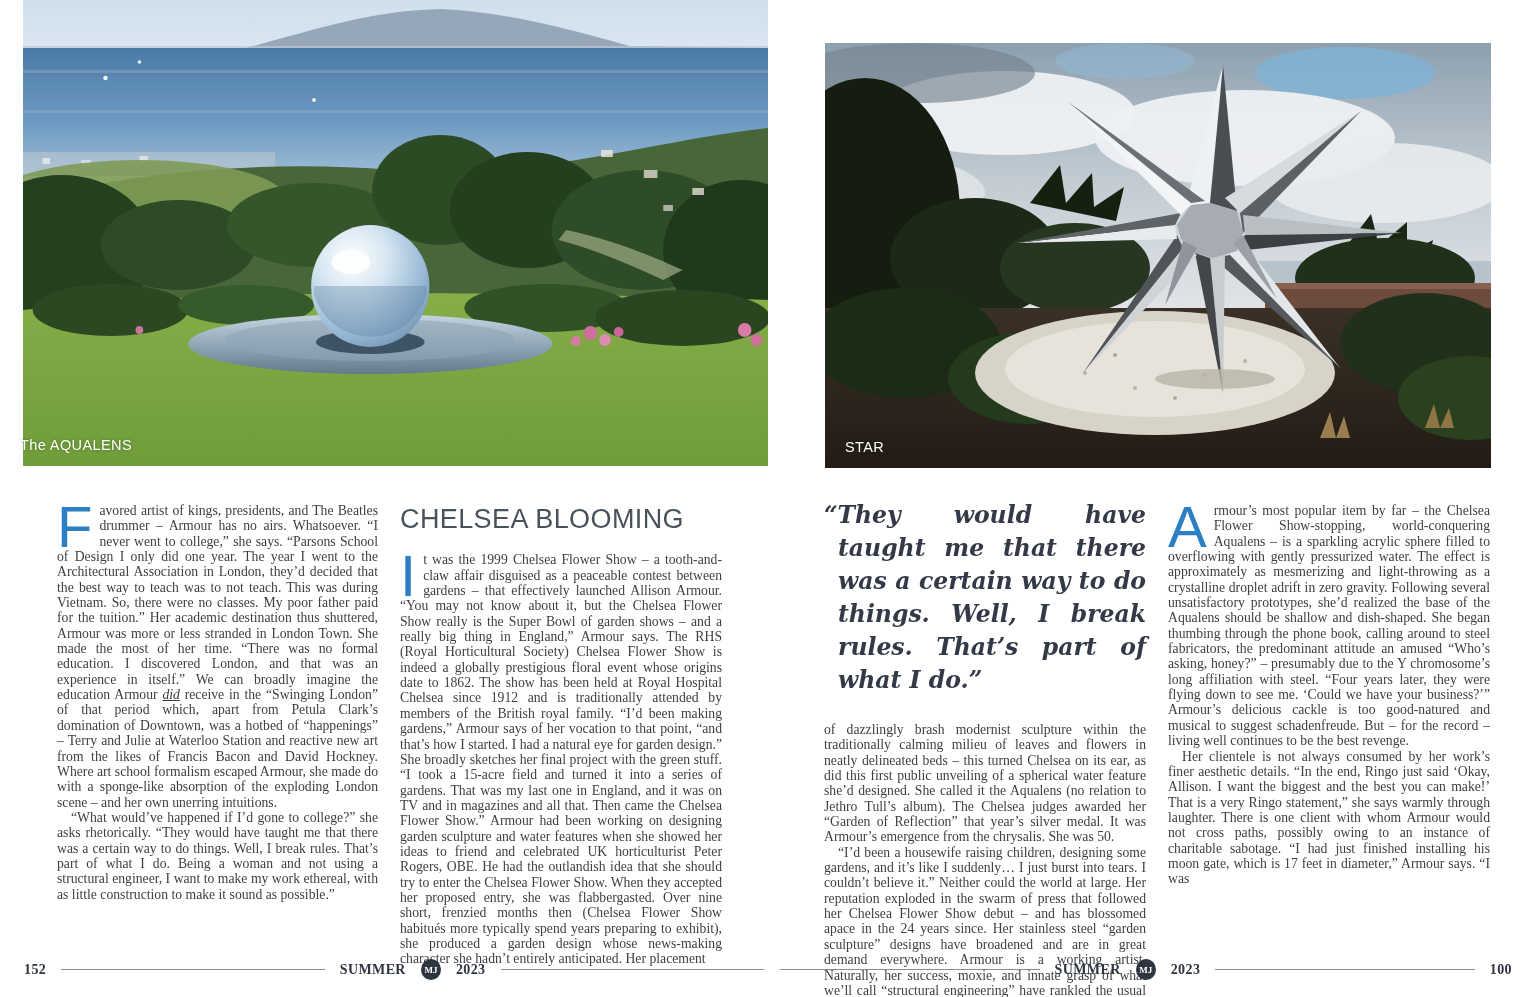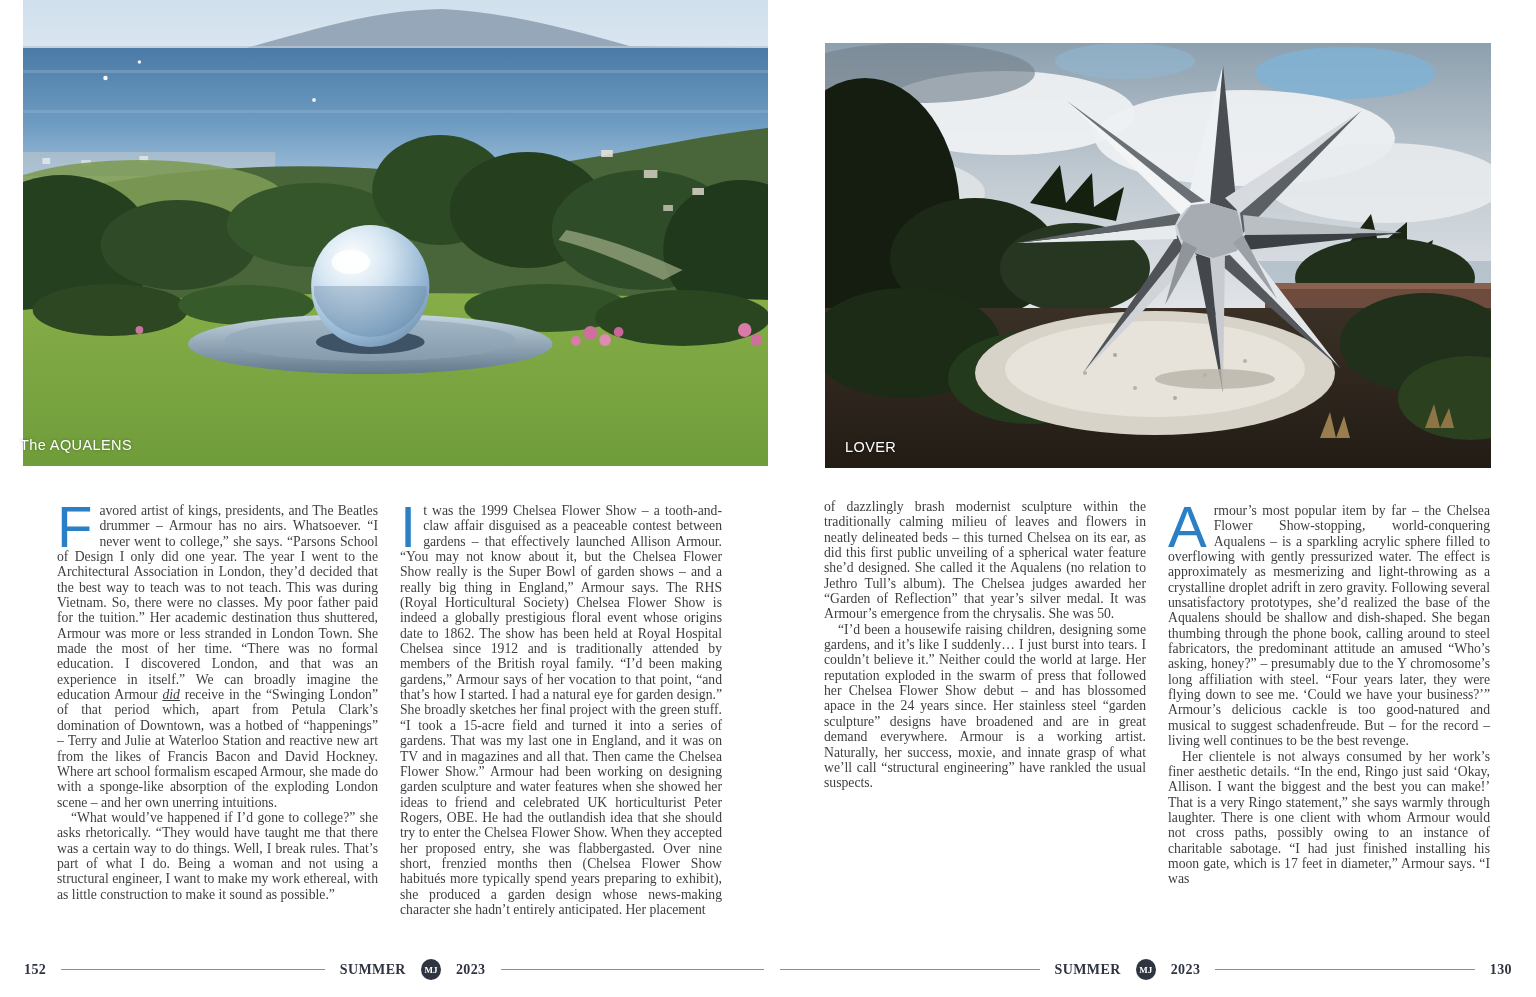--- a/index.html
+++ b/index.html
@@ -225,33 +225,35 @@
         <polygon points="192,200 352,196 350,182" fill="#e8ebee"></polygon>
         <polygon points="192,200 350,182 356,170" fill="#5e6368"></polygon>
         <polygon points="242,58 356,172 366,160" fill="#f2f4f6"></polygon>
         <polygon points="242,58 366,160 380,158" fill="#6a7076"></polygon>
         <polygon points="385,160 412,168 418,190 412,208 388,215 370,210 356,196 352,182 366,162" fill="#a6acb2"></polygon>
         <polygon points="340,262 372,205 358,198" fill="#8f959b"></polygon>
         <polygon points="452,256 408,200 418,192" fill="#9aa0a6"></polygon>
       </g>
       <ellipse cx="390" cy="336" rx="60" ry="10" fill="#b9b3a7" opacity="0.8"></ellipse>
     </svg>
-    <figcaption class="photo-caption">LOVER</figcaption>
+    <figcaption class="photo-caption">STAR</figcaption>
   </figure>
 
   <section class="col col1">
     <p class="body"><span class="dropcap">F</span><span>avored artist of kings, presidents, and The Beatles drummer – Armour has no airs. Whatsoever. “I never went to college,” she says. “Parsons School of Design I only did one year. The year I went to the Architectural Association in London, they’d decided that the best way to teach was to not teach. This was during Vietnam. So, there were no classes. My poor father paid for the tuition.” Her academic destination thus shuttered, Armour was more or less stranded in London Town. She made the most of her time. “There was no formal education. I discovered London, and that was an experience in itself.” We can broadly imagine the education Armour </span><em class="ital">did</em><span> receive in the “Swinging London” of that period which, apart from Petula Clark’s domination of Downtown, was a hotbed of “happenings” – Terry and Julie at Waterloo Station and reactive new art from the likes of Francis Bacon and David Hockney. Where art school formalism escaped Armour, she made do with a sponge-like absorption of the exploding London scene – and her own unerring intuitions.</span></p>
     <p class="body indent">“What would’ve happened if I’d gone to college?” she asks rhetorically. “They would have taught me that there was a certain way to do things. Well, I break rules. That’s part of what I do. Being a woman and not using a structural engineer, I want to make my work ethereal, with as little construction to make it sound as possible.”</p>
   </section>
 
   <section class="col col2">
+    <h2 class="heading">CHELSEA BLOOMING</h2>
     <p class="body"><span class="dropcap">I</span><span>t was the 1999 Chelsea Flower Show – a tooth-and-claw affair disguised as a peaceable contest between gardens – that effectively launched Allison Armour. “You may not know about it, but the Chelsea Flower Show really is the Super Bowl of garden shows – and a really big thing in England,” Armour says. The RHS (Royal Horticultural Society) Chelsea Flower Show is indeed a globally prestigious floral event whose origins date to 1862. The show has been held at Royal Hospital Chelsea since 1912 and is traditionally attended by members of the British royal family. “I’d been making gardens,” Armour says of her vocation to that point, “and that’s how I started. I had a natural eye for garden design.” She broadly sketches her final project with the green stuff. “I took a 15-acre field and turned it into a series of gardens. That was my last one in England, and it was on TV and in magazines and all that. Then came the Chelsea Flower Show.” Armour had been working on designing garden sculpture and water features when she showed her ideas to friend and celebrated UK horticulturist Peter Rogers, OBE. He had the outlandish idea that she should try to enter the Chelsea Flower Show. When they accepted her proposed entry, she was flabbergasted. Over nine short, frenzied months then (Chelsea Flower Show habitués more typically spend years preparing to exhibit), she produced a garden design whose news-making character she hadn’t entirely anticipated. Her placement</span></p>
   </section>
 
   <section class="col col3">
+    <blockquote class="pullquote">“They would have taught me that there was a certain way to do things. Well, I break rules. That’s part of what I do.”</blockquote>
     <p class="body">of dazzlingly brash modernist sculpture within the traditionally calming milieu of leaves and flowers in neatly delineated beds – this turned Chelsea on its ear, as did this first public unveiling of a spherical water feature she’d designed. She called it the Aqualens (no relation to Jethro Tull’s album). The Chelsea judges awarded her “Garden of Reflection” that year’s silver medal. It was Armour’s emergence from the chrysalis. She was 50.</p>
     <p class="body indent">“I’d been a housewife raising children, designing some gardens, and it’s like I suddenly… I just burst into tears. I couldn’t believe it.” Neither could the world at large. Her reputation exploded in the swarm of press that followed her Chelsea Flower Show debut – and has blossomed apace in the 24 years since. Her stainless steel “garden sculpture” designs have broadened and are in great demand everywhere. Armour is a working artist. Naturally, her success, moxie, and innate grasp of what we’ll call “structural engineering” have rankled the usual suspects.</p>
   </section>
 
   <section class="col col4">
     <p class="body"><span class="dropcap">A</span><span>rmour’s most popular item by far – the Chelsea Flower Show-stopping, world-conquering Aqualens – is a sparkling acrylic sphere filled to overflowing with gently pressurized water. The effect is approximately as mesmerizing and light-throwing as a crystalline droplet adrift in zero gravity. Following several unsatisfactory prototypes, she’d realized the base of the Aqualens should be shallow and dish-shaped. She began thumbing through the phone book, calling around to steel fabricators, the predominant attitude an amused “Who’s asking, honey?” – presumably due to the Y chromosome’s long affiliation with steel. “Four years later, they were flying down to see me. ‘Could we have your business?’” Armour’s delicious cackle is too good-natured and musical to suggest schadenfreude. But – for the record – living well continues to be the best revenge.</span></p>
     <p class="body indent">Her clientele is not always consumed by her work’s finer aesthetic details. “In the end, Ringo just said ‘Okay, Allison. I want the biggest and the best you can make!’ That is a very Ringo statement,” she says warmly through laughter. There is one client with whom Armour would not cross paths, possibly owing to an instance of charitable sabotage. “I had just finished installing his moon gate, which is 17 feet in diameter,” Armour says. “I was</p>
   </section>
 
   <footer class="folio folio-left">
@@ -262,16 +264,16 @@
     <span>2023</span>
     <span class="rule"></span>
   </footer>
 
   <footer class="folio folio-right">
     <span class="rule"></span>
     <span>SUMMER</span>
     <span class="mj-logo">MJ</span>
     <span>2023</span>
     <span class="rule"></span>
-    <span class="pagenum">130</span>
+    <span class="pagenum">100</span>
   </footer>
 
 </div>
 
 </body></html>

